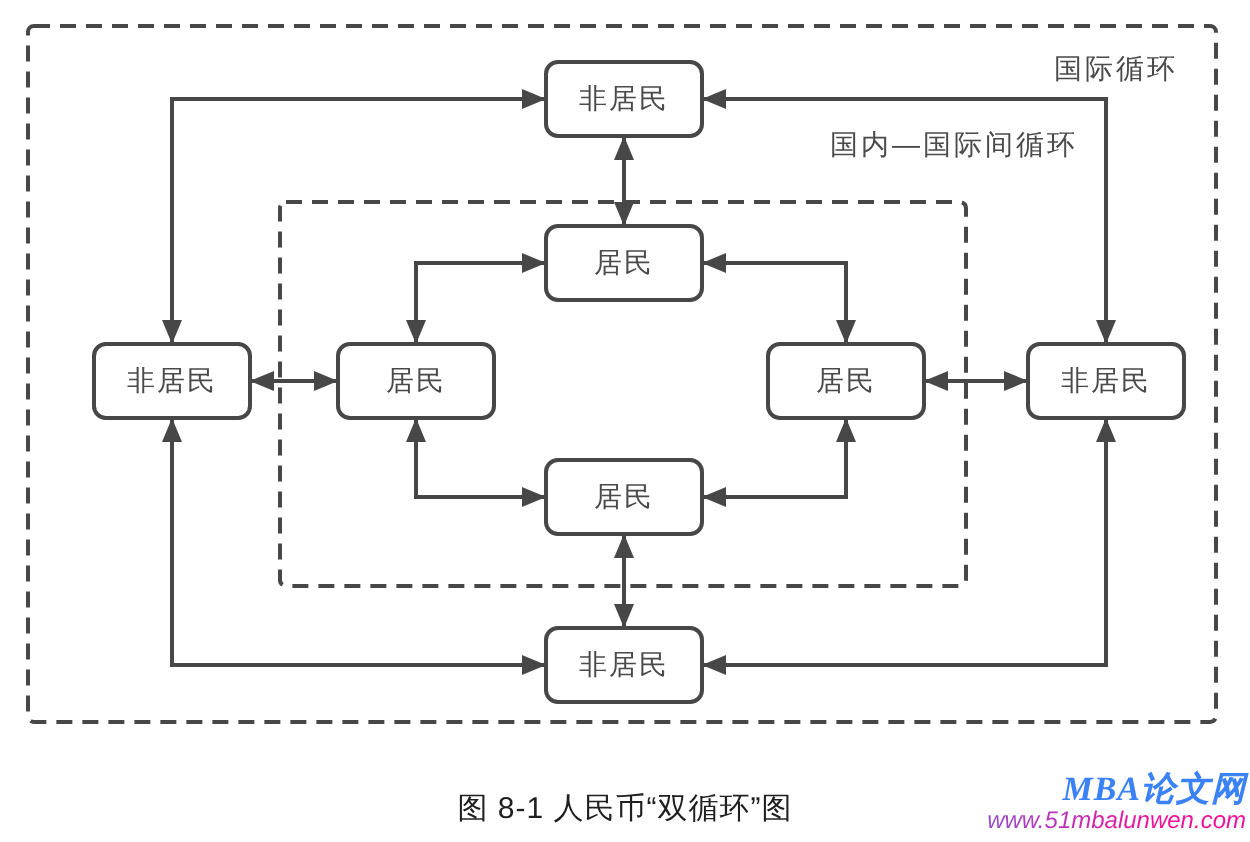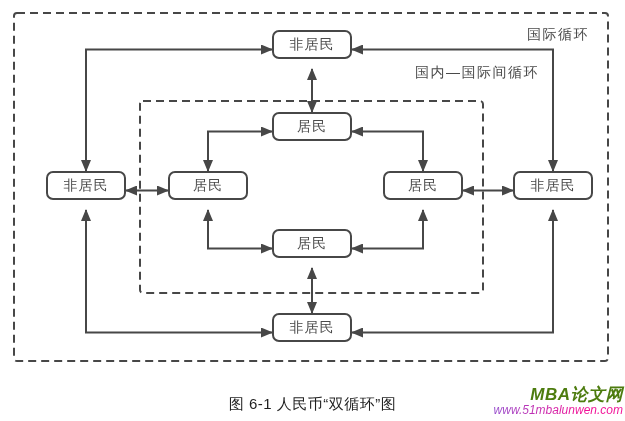--- a/index.html
+++ b/index.html
@@ -2,35 +2,35 @@
 <html><head>
 <meta charset="utf-8">
 <style>
   html,body{margin:0;padding:0;background:#ffffff;}
   #canvas{
     position:relative;width:625px;height:421px;background:#ffffff;overflow:hidden;
     font-family:"Liberation Sans","DejaVu Sans",sans-serif;
   }
   #connector-layer{position:absolute;left:0;top:0;width:625px;height:421px;}
   .node{
-    position:absolute;width:80px;height:29px;box-sizing:border-box;
+    position:absolute;width:80px;height:39px;box-sizing:border-box;
     background:#ffffff;border:2px solid #474747;border-radius:7px;
     display:flex;align-items:center;justify-content:center;
     font-size:14px;letter-spacing:1px;color:#4a4a4a;
   }
   .zone-label{
     position:absolute;font-size:14px;letter-spacing:1.5px;color:#4a4a4a;white-space:nowrap;
   }
   #caption{
     position:absolute;left:0;right:0;top:395px;text-align:center;
     font-size:15px;color:#1f1f1f;letter-spacing:0.5px;
   }
   #watermark{position:absolute;right:2px;top:386px;text-align:right;line-height:1.05;}
   #watermark .brand{
-    font-size:17px;font-weight:bold;font-style:italic;color:#4d7c0f;letter-spacing:0.5px;
+    font-size:17px;font-weight:bold;font-style:italic;color:#3b82f6;letter-spacing:0.5px;font-family:Liberation Serif, serif;
   }
   #watermark .url{
     font-size:12px;font-style:italic;
     background:linear-gradient(90deg,#8456d6 0%,#f11197 70%);
     -webkit-background-clip:text;background-clip:text;
     -webkit-text-fill-color:transparent;color:#f11197;padding-left:16px;
   }
   
   #nr-top   {left:272px;top:30px;}
   #r-top    {left:272px;top:112px;}
@@ -84,20 +84,20 @@
   <div class="node" id="nr-left">非居民</div>
   <div class="node" id="r-left">居民</div>
   <div class="node" id="r-right">居民</div>
   <div class="node" id="nr-right">非居民</div>
   <div class="node" id="r-bottom">居民</div>
   <div class="node" id="nr-bottom">非居民</div>
 
   <div class="zone-label" id="label-dom-int">国内—国际间循环</div>
   <div class="zone-label" id="label-international">国际循环</div>
 
-  <div id="caption">图 6-1 人民币“双循环”图</div>
+  <div id="caption">图 8-1 人民币“双循环”图</div>
 
   <div id="watermark">
     <div class="brand">MBA论文网</div>
     <div class="url">www.51mbalunwen.com</div>
   </div>
 
 </div>
 
 </body></html>

